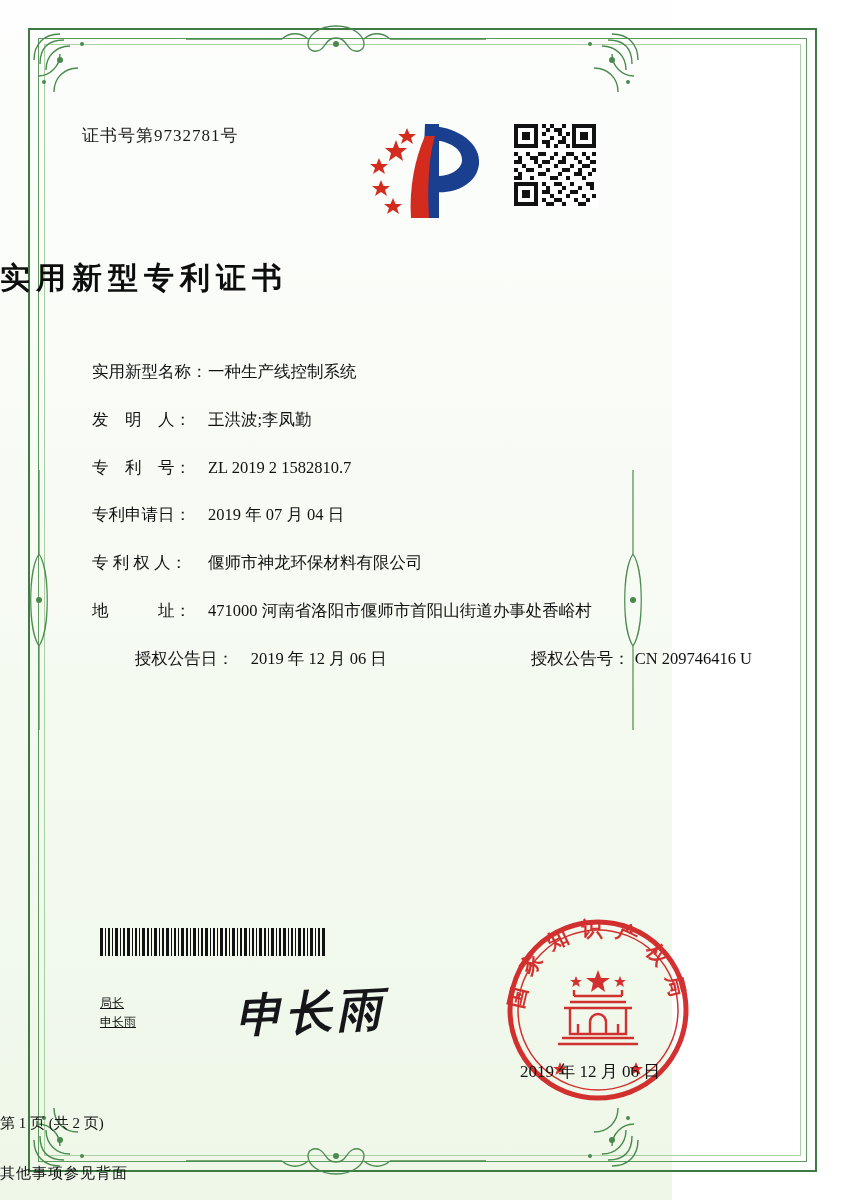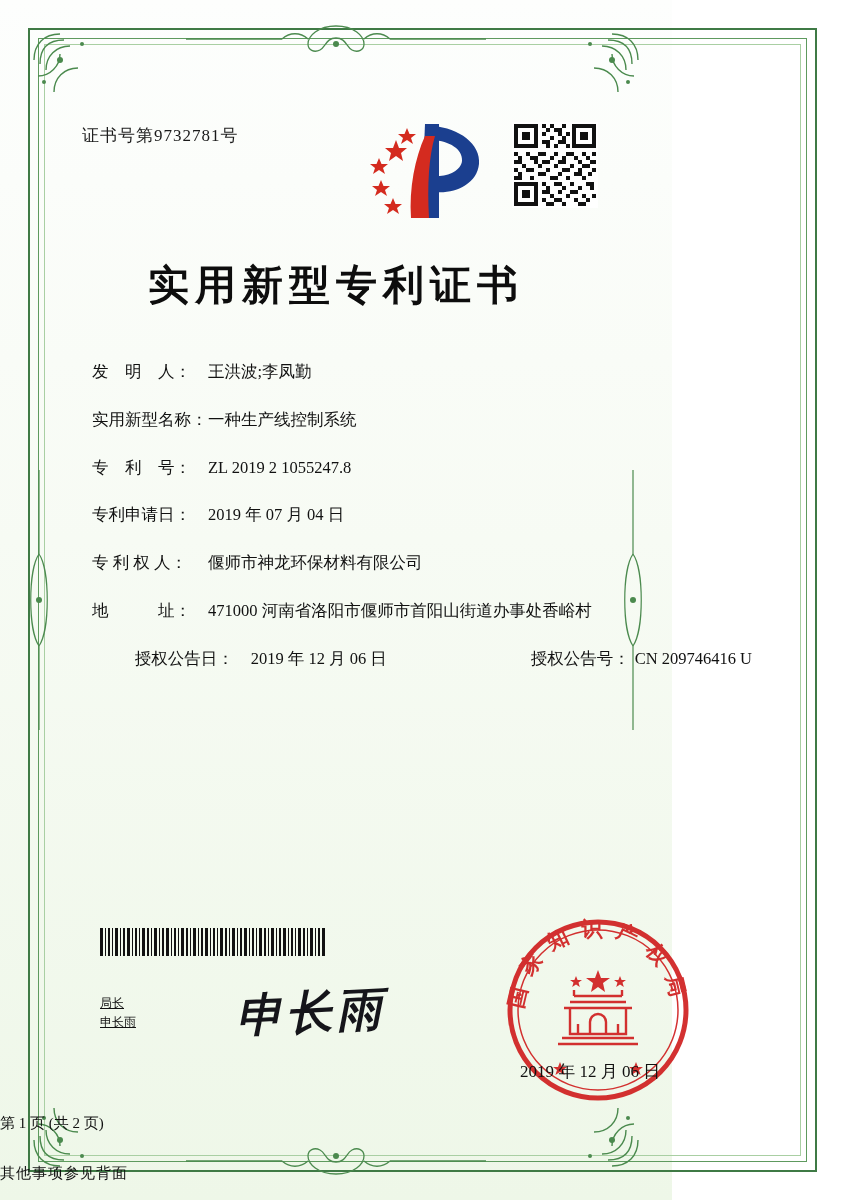--- a/index.html
+++ b/index.html
@@ -111,22 +111,22 @@
     top: 122px;
     width: 86px;
     height: 86px;
   }
 
   .title {
     position: absolute;
     left: 0;
     right: 0;
     top: 258px;
-    text-align: center;
-    font-size: 41px;
+    text-align: left;
+    font-size: 30px;
     font-weight: bold;
     letter-spacing: 6px;
     color: #0d0d0d;
     font-family: "DejaVu Serif", "Liberation Serif", serif;
   }
 
   
   .fields {
     position: absolute;
     left: 92px;
@@ -488,32 +488,32 @@
           <rect x="66" y="80" width="8" height="4"></rect>
       </g>
     </svg>
   </div>
 
   <div class="title">实用新型专利证书</div>
 
   <div class="fields">
 
     <div class="row">
+      <span class="label">实用新型名称：</span>
+      <span class="value">一种生产线控制系统</span>
+    </div>
+
+    <div class="row">
       <span class="label">发　明　人：</span>
       <span class="value">王洪波;李凤勤</span>
     </div>
 
     <div class="row">
-      <span class="label">实用新型名称：</span>
-      <span class="value">一种生产线控制系统</span>
-    </div>
-
-    <div class="row">
       <span class="label">专　利　号：</span>
-      <span class="value">ZL 2019 2 1055247.8</span>
+      <span class="value">ZL 2019 2 1582810.7</span>
     </div>
 
     <div class="row">
       <span class="label">专利申请日：</span>
       <span class="value">2019 年 07 月 04 日</span>
     </div>
 
     <div class="row">
       <span class="label">专 利 权 人：</span>
       <span class="value">偃师市神龙环保材料有限公司</span>

